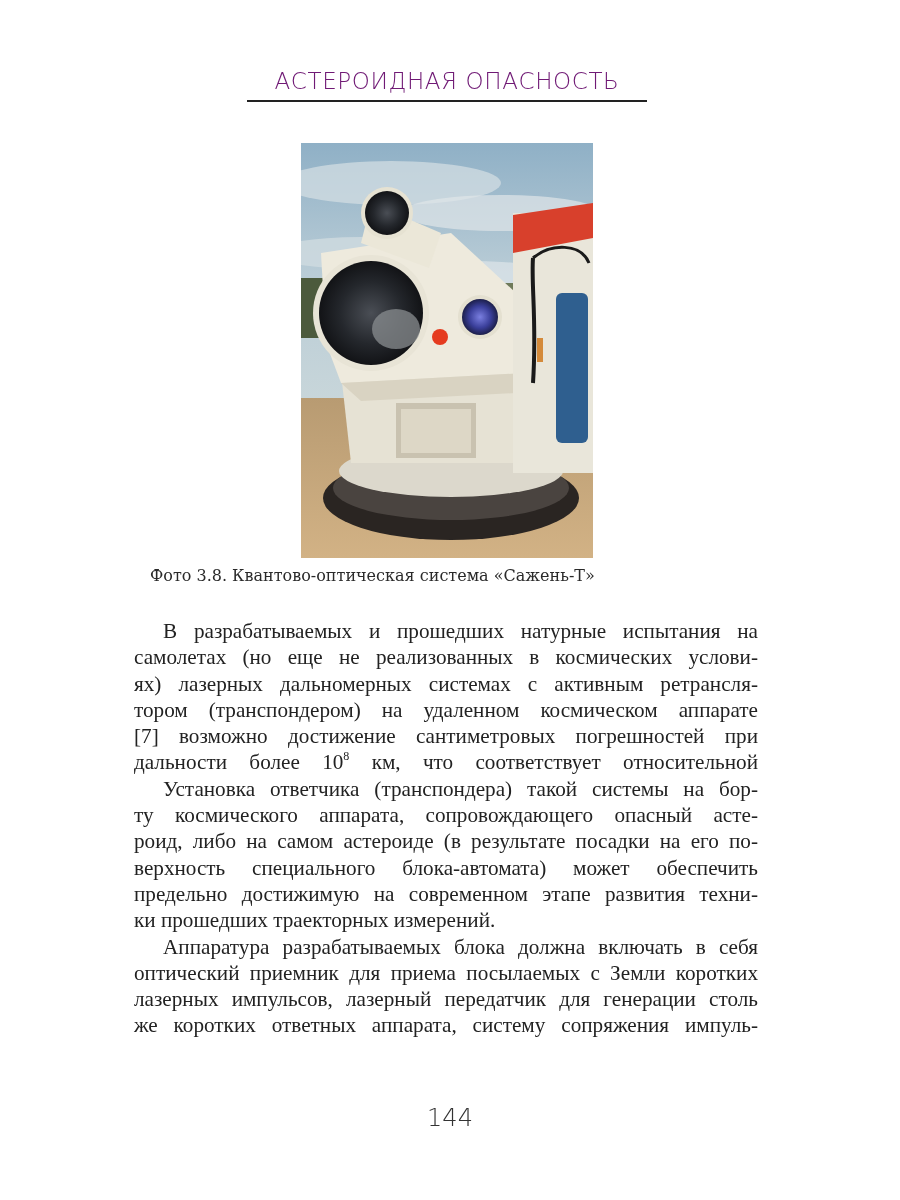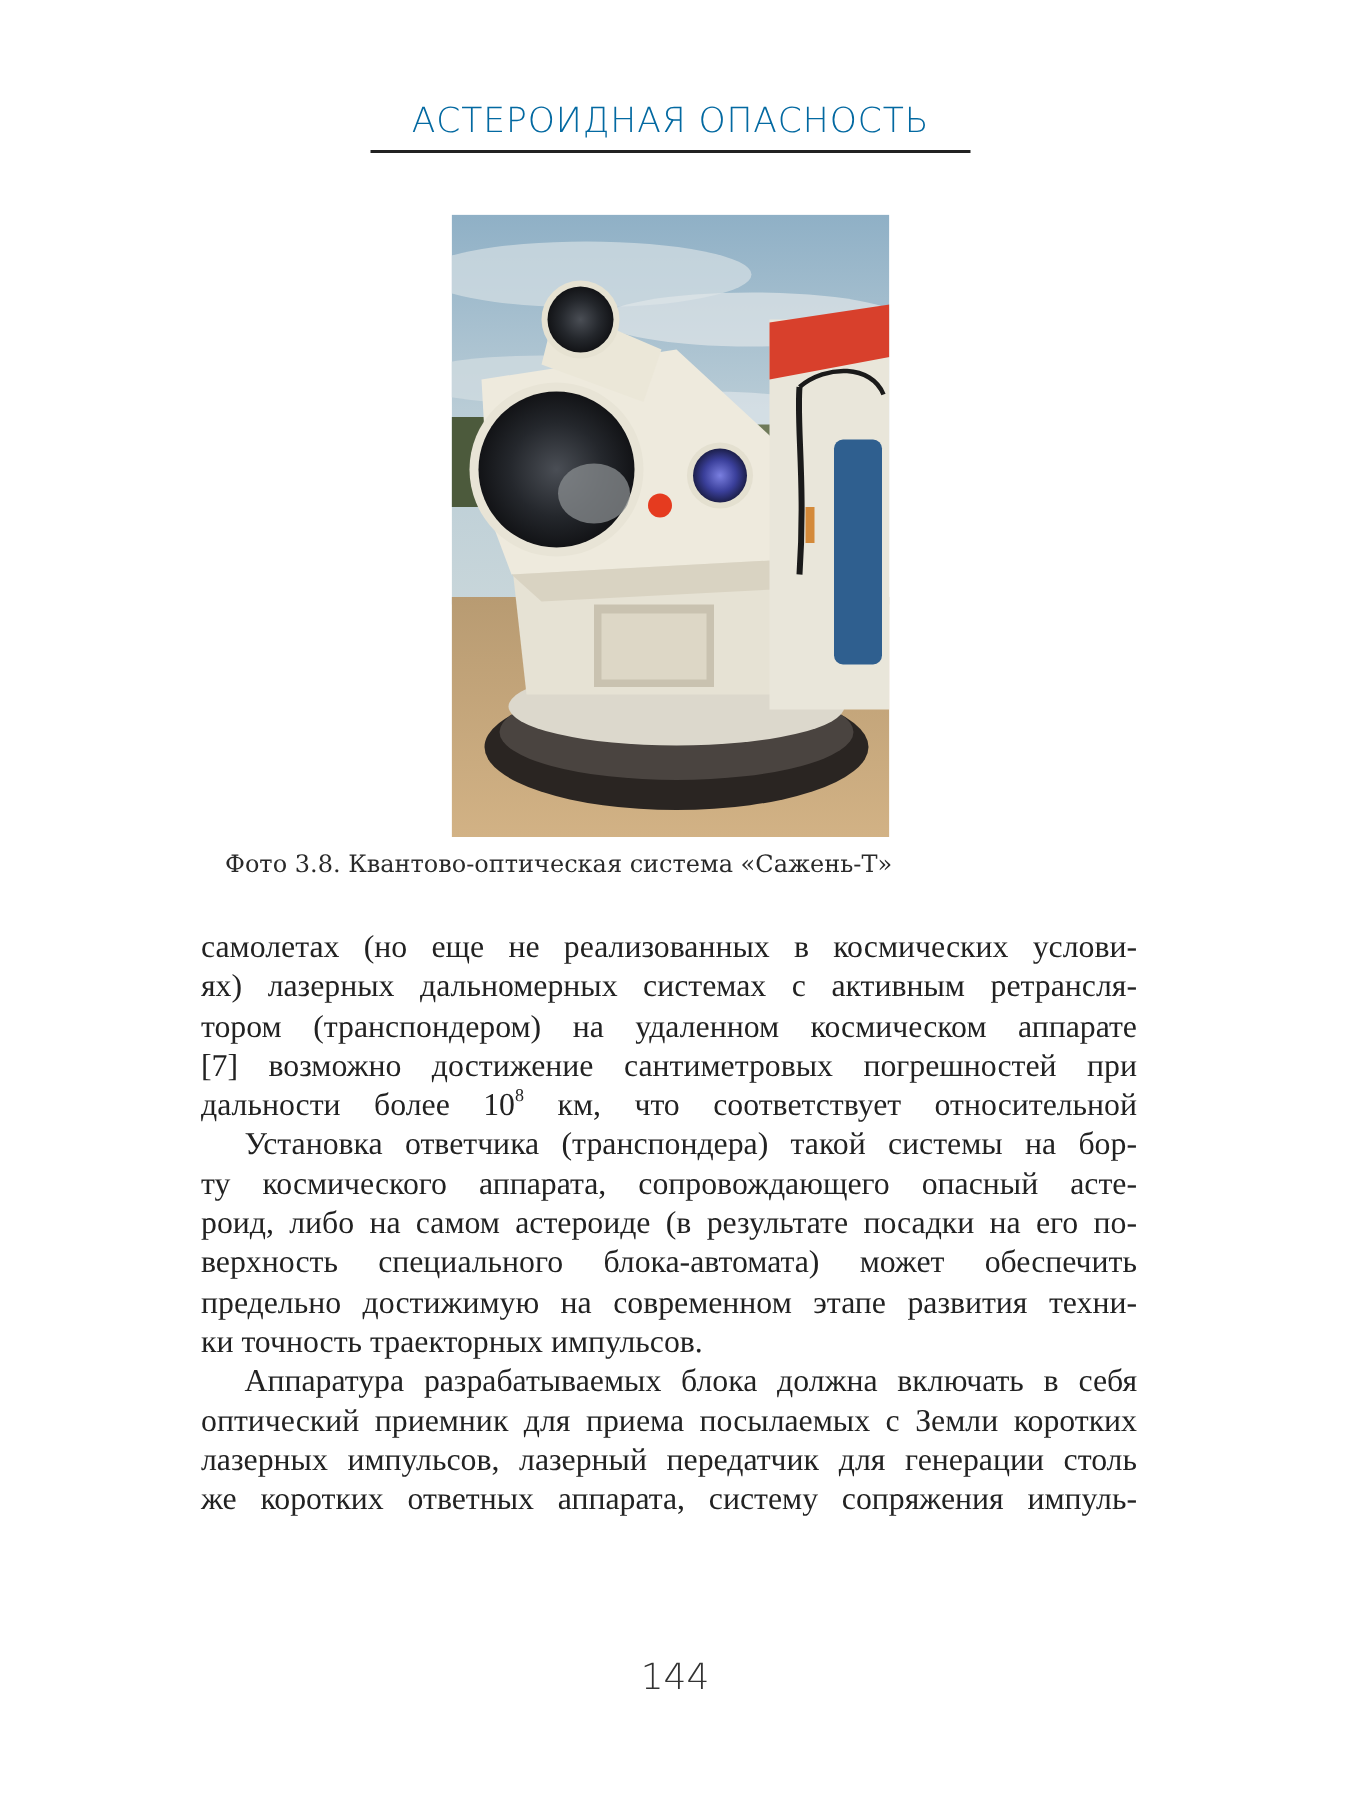--- a/index.html
+++ b/index.html
@@ -5,21 +5,21 @@
   html, body { margin: 0; padding: 0; }
   body {
     width: 900px; height: 1200px; background: #ffffff;
     position: relative; overflow: hidden;
     color: #1f1f1f;
   }
   .running-head {
     position: absolute; left: 247px; top: 68px; width: 400px;
     text-align: center;
     font-family: "DejaVu Sans", sans-serif;
-    font-size: 23px; letter-spacing: 0.6px; color: #0369a1;
+    font-size: 23px; letter-spacing: 0.6px; color: #701a75;
     font-weight: 300;
   }
   .head-rule {
     position: absolute; left: 247px; top: 100px; width: 400px; height: 2px;
     background: #222;
   }
   .photo {
     position: absolute; left: 301px; top: 143px; width: 292px; height: 415px;
     overflow: hidden;
   }
@@ -118,33 +118,34 @@
     <path d="M232 115 C230 140 236 180 232 240" stroke="#1a1a1a" stroke-width="4" fill="none"></path>
     <path d="M232 115 C250 100 280 100 288 120" stroke="#1a1a1a" stroke-width="3" fill="none"></path>
     <rect x="236" y="195" width="6" height="24" fill="#d48a3a"></rect>
   </svg>
 </div>
 
 <div class="caption">Фото 3.8. Квантово-оптическая система «Сажень-Т»</div>
 
 <div class="body-text">
   <div>
+    <span class="line ind">В разрабатываемых и прошедших натурные испытания на</span>
     <span class="line">самолетах (но еще не реализованных в космических услови-</span>
     <span class="line">ях) лазерных дальномерных системах с активным ретрансля-</span>
     <span class="line">тором (транспондером) на удаленном космическом аппарате</span>
     <span class="line">[7] возможно достижение сантиметровых погрешностей при</span>
     <span class="line"><span>дальности более 10</span><sup>8</sup><span> км, что соответствует относительной</span></span>
   </div>
   <div>
     <span class="line ind">Установка ответчика (транспондера) такой системы на бор-</span>
     <span class="line">ту космического аппарата, сопровождающего опасный асте-</span>
     <span class="line">роид, либо на самом астероиде (в результате посадки на его по-</span>
     <span class="line">верхность специального блока-автомата) может обеспечить</span>
     <span class="line">предельно достижимую на современном этапе развития техни-</span>
-    <span class="line last">ки точность траекторных импульсов.</span>
+    <span class="line last">ки прошедших траекторных измерений.</span>
   </div>
   <div>
     <span class="line ind">Аппаратура разрабатываемых блока должна включать в себя</span>
     <span class="line">оптический приемник для приема посылаемых с Земли коротких</span>
     <span class="line">лазерных импульсов, лазерный передатчик для генерации столь</span>
     <span class="line">же коротких ответных аппарата, систему сопряжения импуль-</span>
   </div>
 </div>
 
 <div class="folio">144</div>

